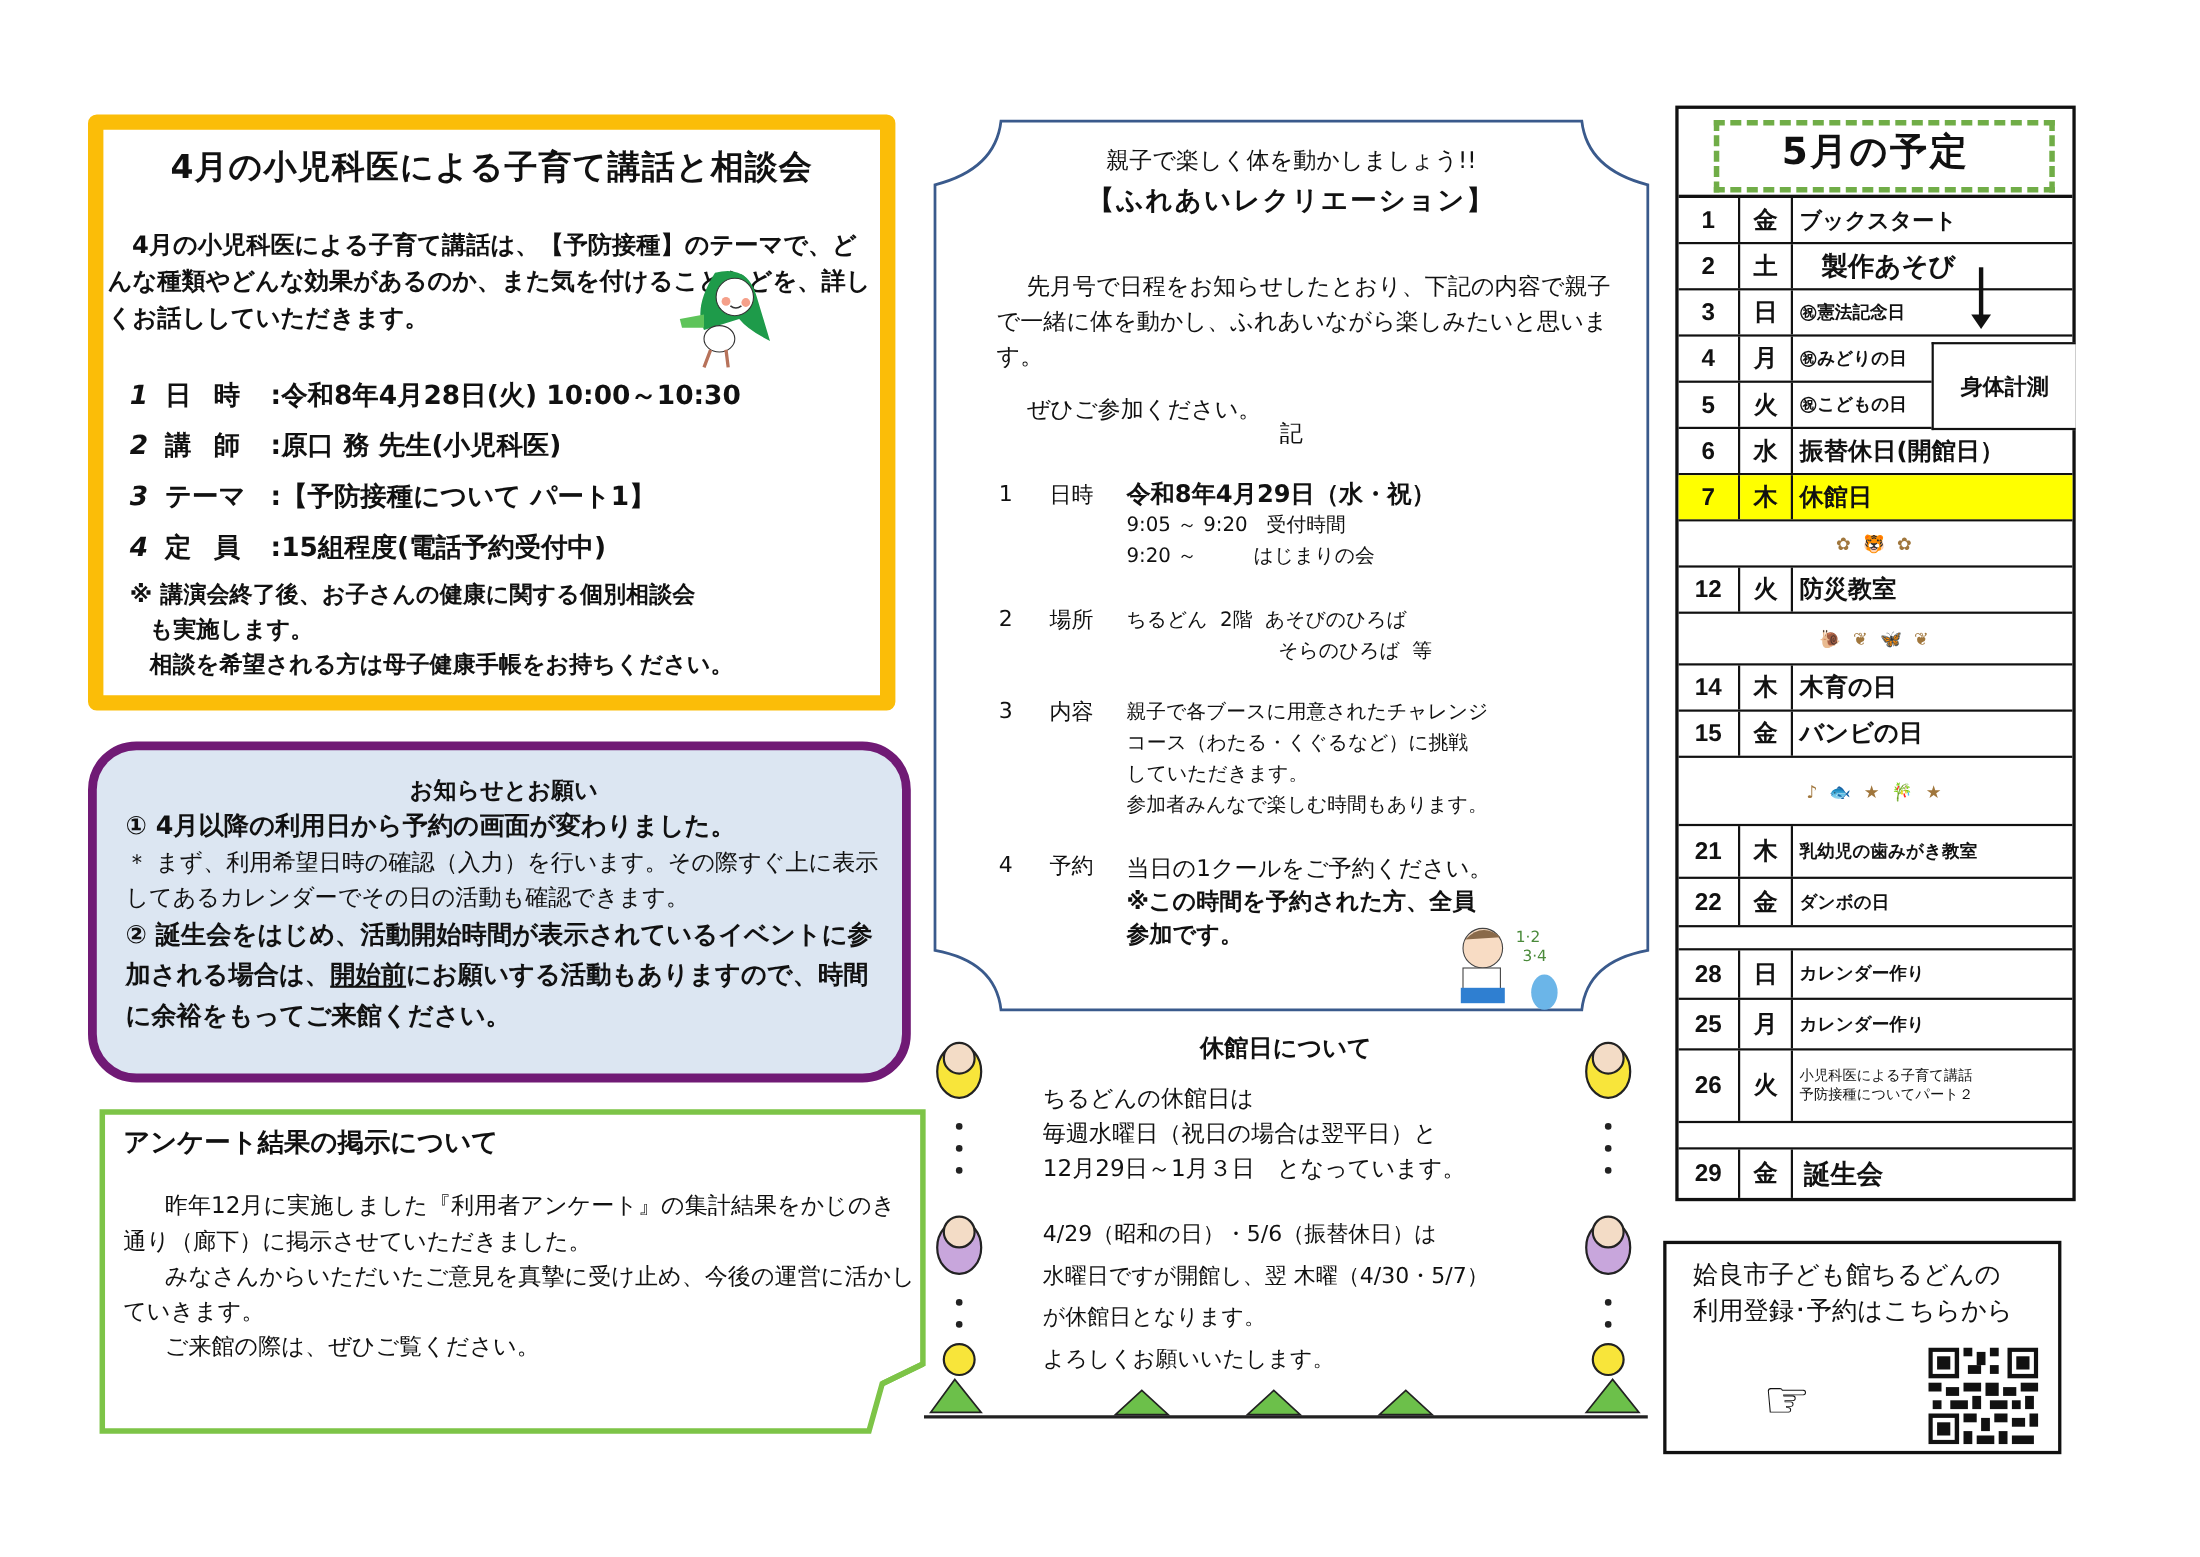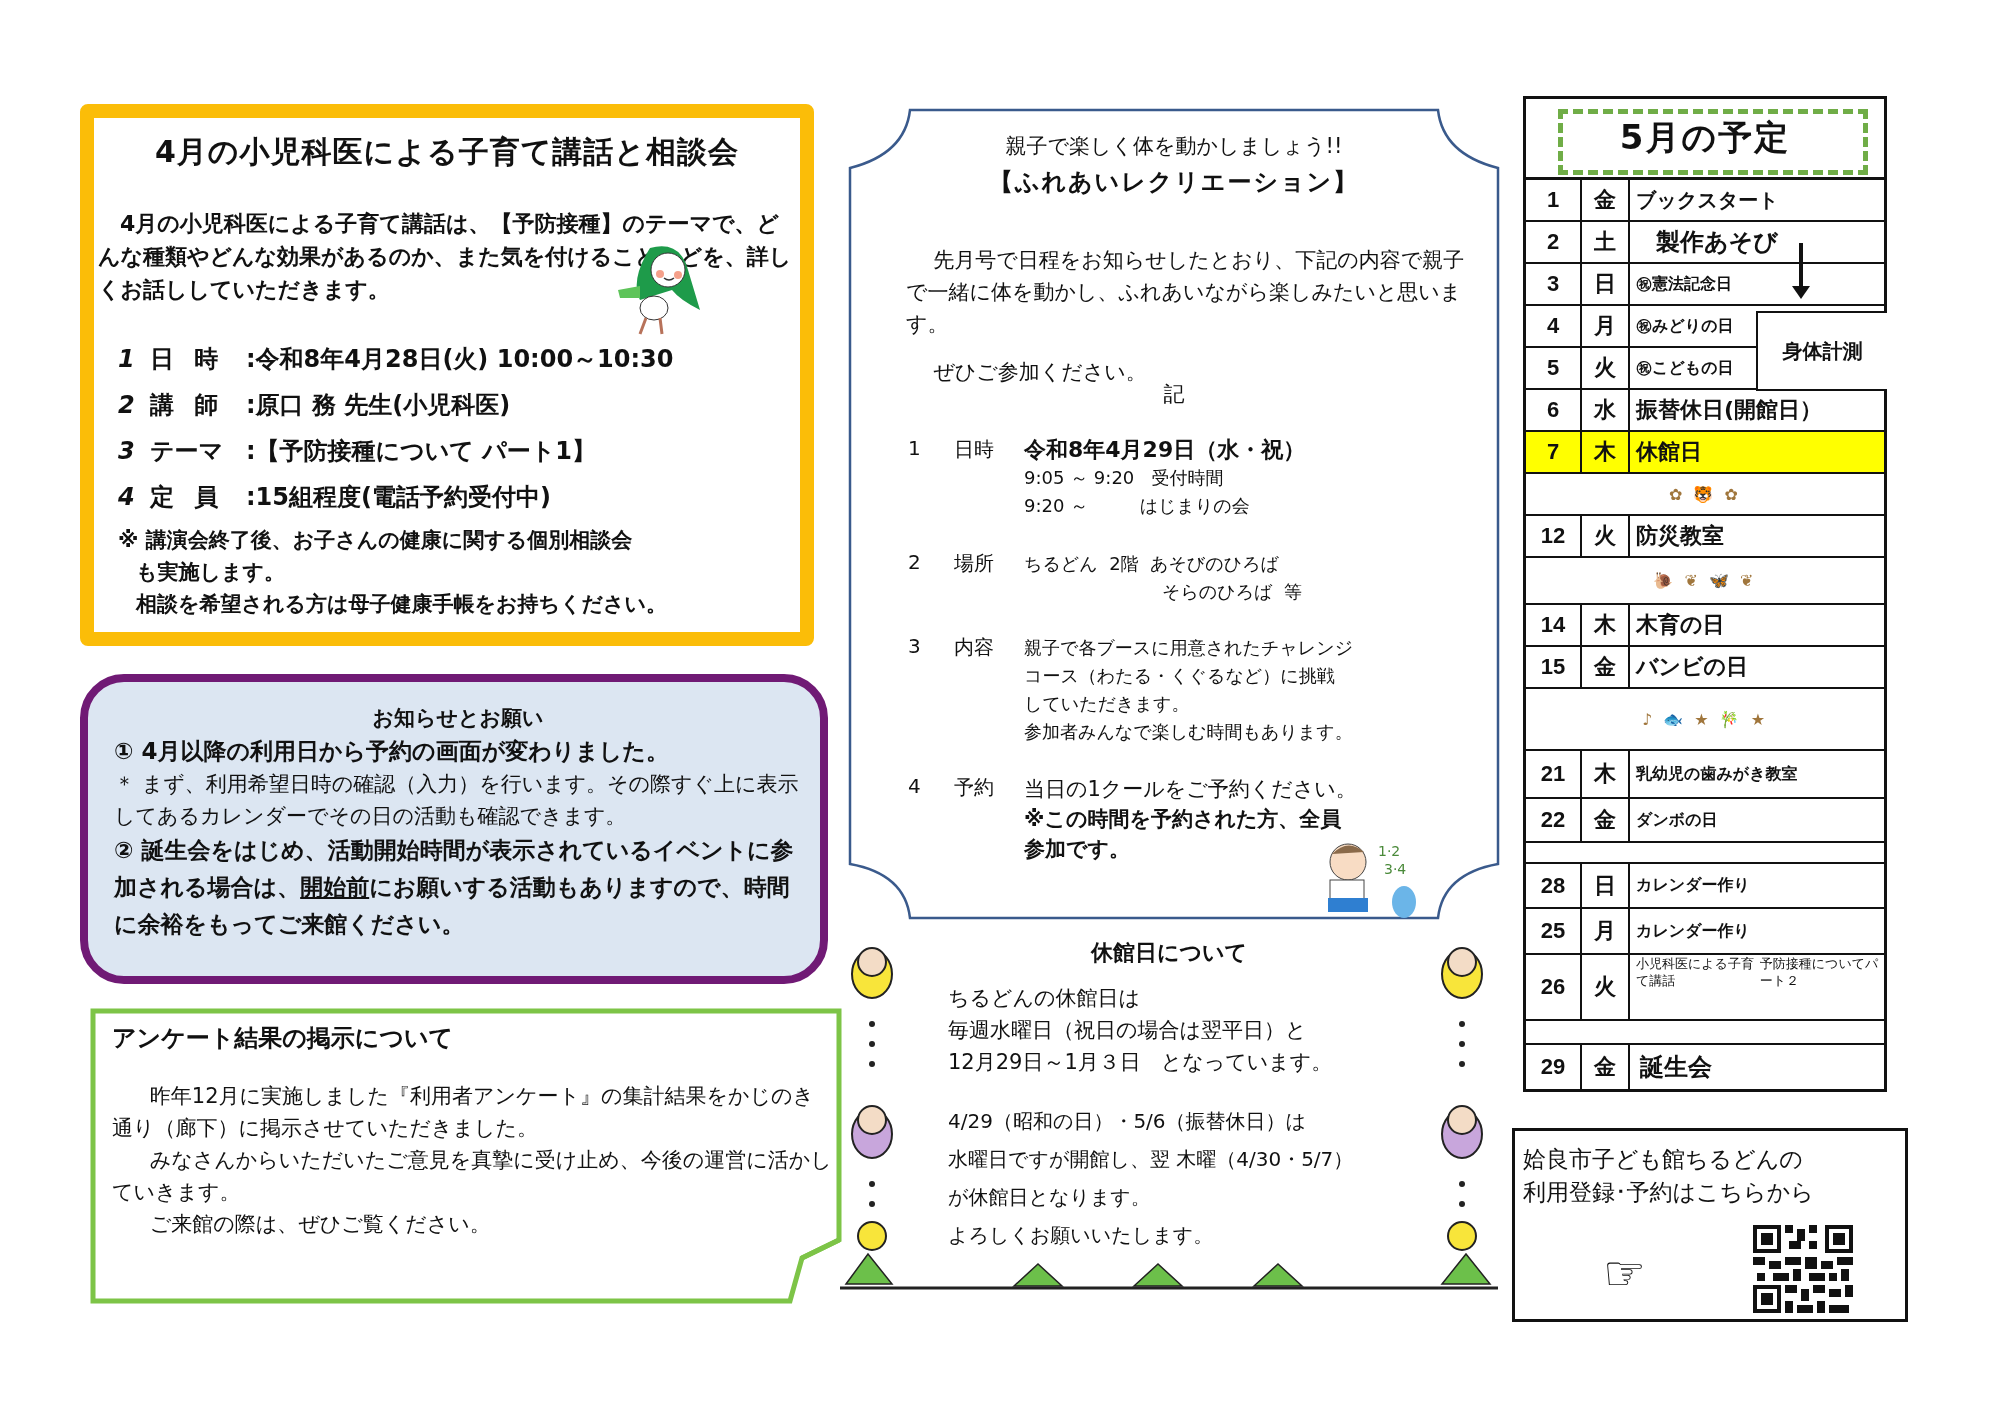--- a/index.html
+++ b/index.html
@@ -76,29 +76,29 @@
     position: absolute; left: 32px; top: 10px; width: 310px; height: 66px;
     border: 5px dashed #70ad47;
   }
   .sched .title span { position: absolute; left: 0; width: 100%; top: 16px; text-align: center; font-size: 34px; font-weight: bold; letter-spacing: 2px; }
   .srow { display: flex; border-bottom: 2px solid #111; height: 42px; align-items: stretch; }
   .srow .d { width: 56px; border-right: 2px solid #111; font-size: 22px; font-weight: bold; display: flex; align-items: center; justify-content: center; font-family: "Liberation Sans", sans-serif; }
   .srow .w { width: 48px; border-right: 2px solid #111; font-size: 22px; font-weight: bold; display: flex; align-items: center; justify-content: center; }
   .srow .e { flex: 1; font-size: 20px; font-weight: bold; display: flex; align-items: center; padding-left: 6px; position: relative; }
   .srow.hl .d, .srow.hl .w, .srow.hl .e { background: #ffff00; }
   .srow .e.sm { font-size: 16px; }
-  .srow .e.xs { font-size: 13px; font-weight: normal; line-height: 17px; flex-direction: row; align-items: flex-start; justify-content: center; }
+  .srow .e.xs { font-size: 13px; font-weight: normal; line-height: 17px; flex-direction: column; align-items: flex-start; justify-content: center; }
   .srow .e.big { font-size: 24px; }
   .spacer { border-bottom: 2px solid #111; display: flex; align-items: center; justify-content: center; font-size: 16px; color: #a0763c; letter-spacing: 3px; }
   .sokutei { position: absolute; left: 1756px; top: 311px; width: 131px; height: 80px; border: 2px solid #111; border-right: none; background: #fff; font-size: 20px; font-weight: bold; display: flex; align-items: center; justify-content: center; }
   .arrow { position: absolute; left: 1799px; top: 243px; width: 4px; height: 46px; background: #111; }
   .arrow::after { content: ""; position: absolute; left: -7px; bottom: -10px; border-left: 9px solid transparent; border-right: 9px solid transparent; border-top: 13px solid #111; }
 
   
-  .qrbox { position: absolute; left: 1512px; top: 1128px; width: 396px; height: 194px; border: 3px solid #111; padding: 12px 8px; }
+  .qrbox { position: absolute; left: 1512px; top: 1128px; width: 362px; height: 194px; border: 3px solid #111; padding: 12px 24px; }
   .qrbox .txt { font-size: 23px; line-height: 33px; }
   .hand { position: absolute; left: 88px; top: 118px; font-size: 48px; line-height: 1; }
   .qr { position: absolute; left: 238px; top: 94px; width: 100px; height: 88px; }
 </style>
 </head>
 <body>
 
 <div class="lecture">
   <h1>4月の小児科医による子育て講話と相談会</h1>
   <p class="intro">4月の小児科医による子育て講話は、【予防接種】のテーマで、どんな種類やどんな効果があるのか、また気を付けることなどを、詳しくお話ししていただきます。</p>

